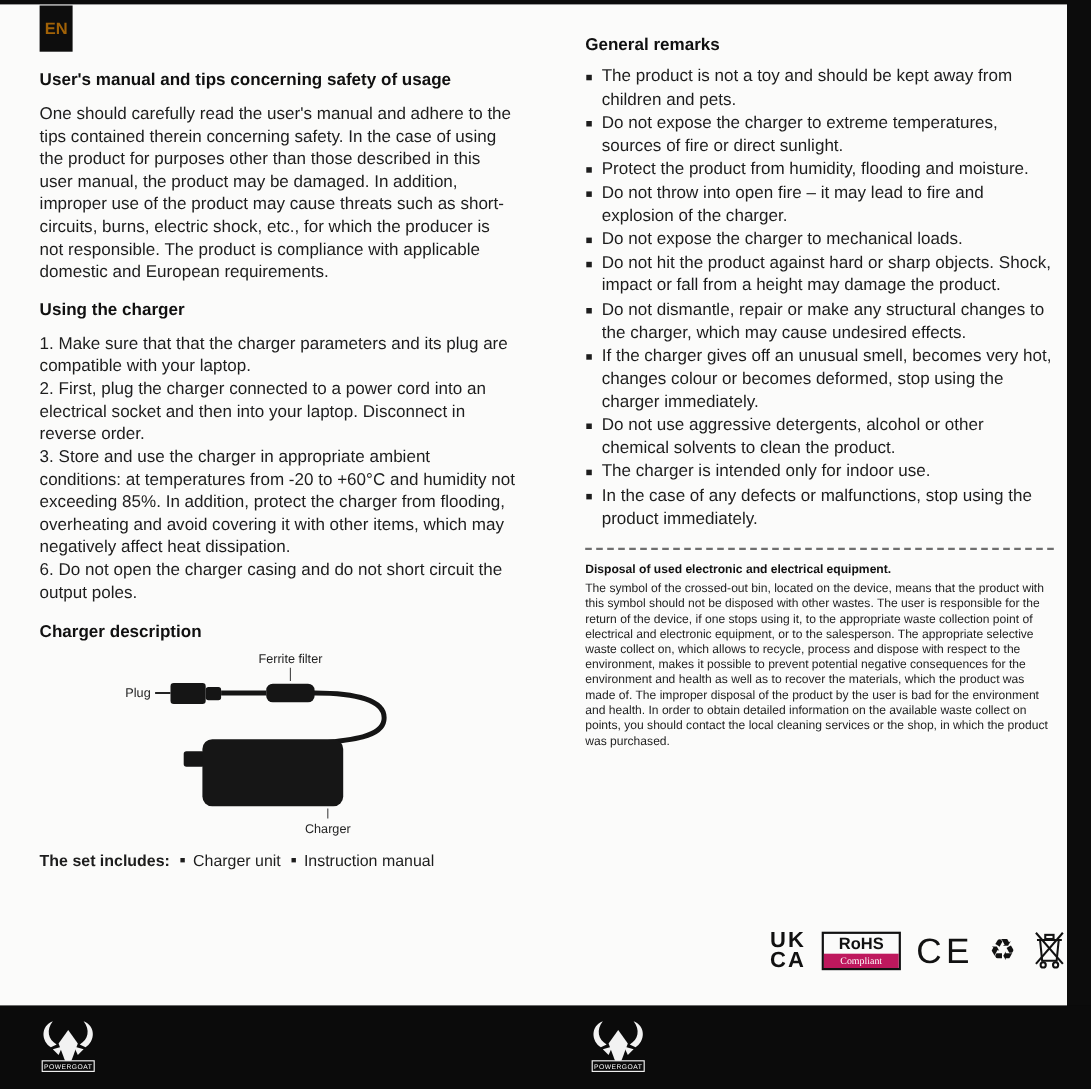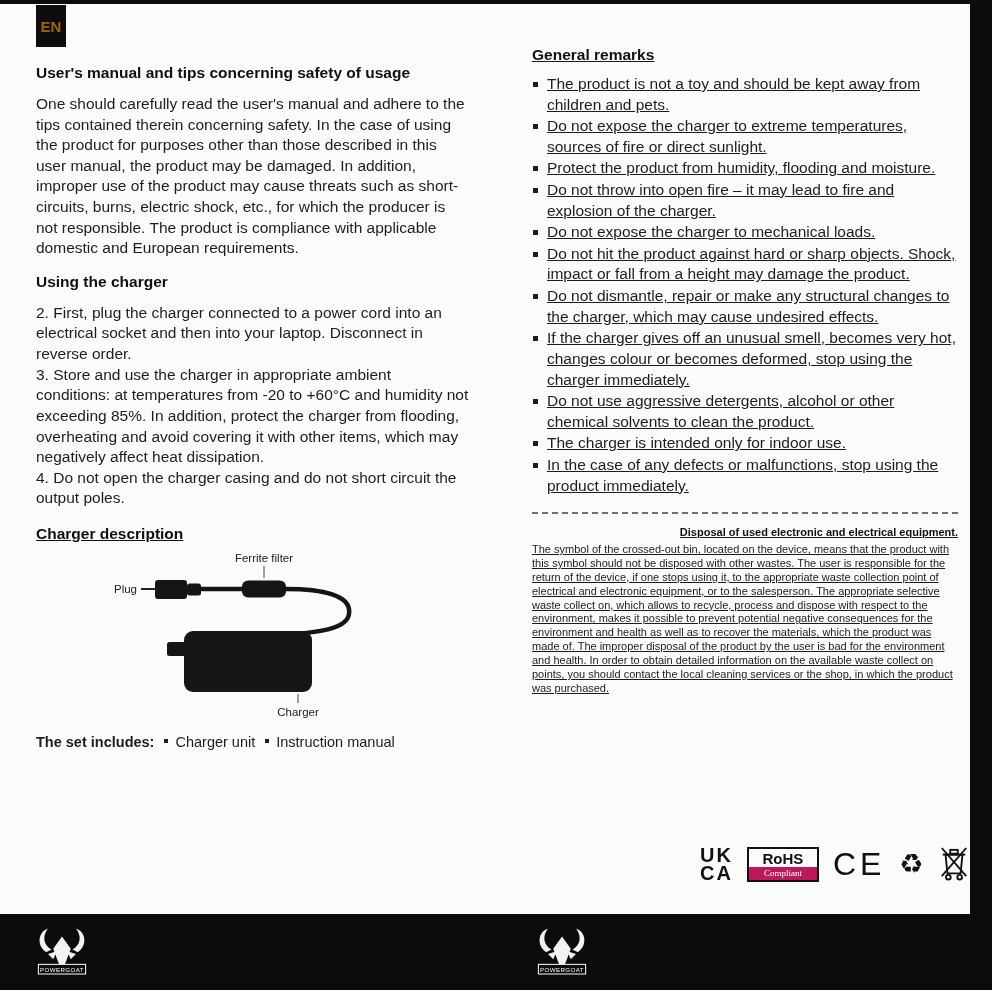--- a/index.html
+++ b/index.html
@@ -7,39 +7,39 @@
   body { font-family:"Liberation Sans", sans-serif; background:#e9e9e9; }
   .page { position:relative; width:992px; height:990px; background:#fbfbfa; overflow:hidden; }
 
   .edge-top { position:absolute; top:0; left:0; width:100%; height:4px; background:#0c0c0c; }
   .edge-right { position:absolute; top:0; right:0; width:22px; height:100%; background:#0c0c0c; }
 
   .lang-badge { position:absolute; top:5px; left:36px; width:30px; height:42px; background:#0d0d0d;
     color:#a16207; font-weight:bold; font-size:15px; display:flex; align-items:center; justify-content:center; }
 
   .col-left  { position:absolute; left:36px;  top:64px; width:433px; color:#1d1d1d; }
-  .col-right { position:absolute; left:532px; top:46px; width:426px; color:#1d1d1d;text-decoration:underline; }
+  .col-right { position:absolute; left:532px; top:32px; width:426px; color:#1d1d1d; }
 
   h2 { font-size:15.5px; font-weight:bold; color:#101010; }
   .col-left h2.safety { margin-bottom:12px; }
   .col-left h2.using { margin:14px 0 12px; }
-  .col-left h2.desc { margin:16px 0 2px;text-decoration:underline; }
+  .col-left h2.desc { margin:16px 0 2px; }
   .col-right h2 { margin-bottom:10px; }
 
   p.body, .steps p, ul.remarks li { font-size:15.5px; line-height:1.33; color:#1d1d1d; }
   p.body { margin-bottom:6px; }
   .steps p { margin:0; }
 
   ul.remarks { list-style:none; }
   ul.remarks li { position:relative; padding-left:15px; margin-bottom:1px; }
   ul.remarks li::before { content:""; position:absolute; left:1px; top:8px; width:5px; height:5px; background:#1d1d1d; }
 
   .divider { border:none; border-top:2px dashed #6f6f6f; margin:16px 0 12px; }
 
-  .disposal-h { font-size:11px; font-weight:bold; color:#111; margin-bottom:5px;text-align:right; }
+  .disposal-h { font-size:11px; font-weight:bold; color:#111; margin-bottom:5px; }
   .disposal-p { font-size:11px; line-height:1.26; color:#222; }
 
   .diagram { margin:4px 0 0 0; display:block; }
   .diagram text { font-family:"Liberation Sans", sans-serif; }
 
   .set-row { display:flex; align-items:flex-end; gap:10px; margin-top:12px; font-size:14.5px; }
   .set-row .set-label { font-weight:bold; }
   .set-item { position:relative; padding-left:11px; }
   .set-item::before { content:""; position:absolute; left:0; top:5px; width:4px; height:4px; background:#1d1d1d; }
 
@@ -66,23 +66,24 @@
   <div class="lang-badge">
     <span>EN</span>
   </div>
 
   <div class="col-left">
     <h2 class="safety">User's manual and tips concerning safety of usage</h2>
     <p class="body">One should carefully read the user's manual and adhere to the tips contained therein concerning safety. In the case of using the product for purposes other than those described in this user manual, the product may be damaged. In addition, improper use of the product may cause threats such as short-circuits, burns, electric shock, etc., for which the producer is not responsible. The product is compliance with applicable domestic and European requirements.</p>
 
     <h2 class="using">Using the charger</h2>
     <div class="steps">
+      <p>1. Make sure that that the charger parameters and its plug are compatible with your laptop.</p>
       <p>2. First, plug the charger connected to a power cord into an electrical socket and then into your laptop. Disconnect in reverse order.</p>
       <p>3. Store and use the charger in appropriate ambient conditions: at temperatures from -20 to +60°C and humidity not exceeding 85%. In addition, protect the charger from flooding, overheating and avoid covering it with other items, which may negatively affect heat dissipation.</p>
-      <p>4. Do not open the charger casing and do not short circuit the output poles.</p>
+      <p>6. Do not open the charger casing and do not short circuit the output poles.</p>
     </div>
 
     <h2 class="desc">Charger description</h2>
 
     <svg class="diagram" viewBox="0 0 420 175" width="420" height="175">
       <text x="228" y="15" text-anchor="middle" font-size="11.5" fill="#222">Ferrite filter</text>
       <line x1="228" y1="19" x2="228" y2="31" stroke="#444" stroke-width="1"></line>
 
       <text x="101" y="46" text-anchor="end" font-size="11.5" fill="#222">Plug</text>
       <line x1="105" y1="42" x2="119" y2="42" stroke="#222" stroke-width="2"></line>

